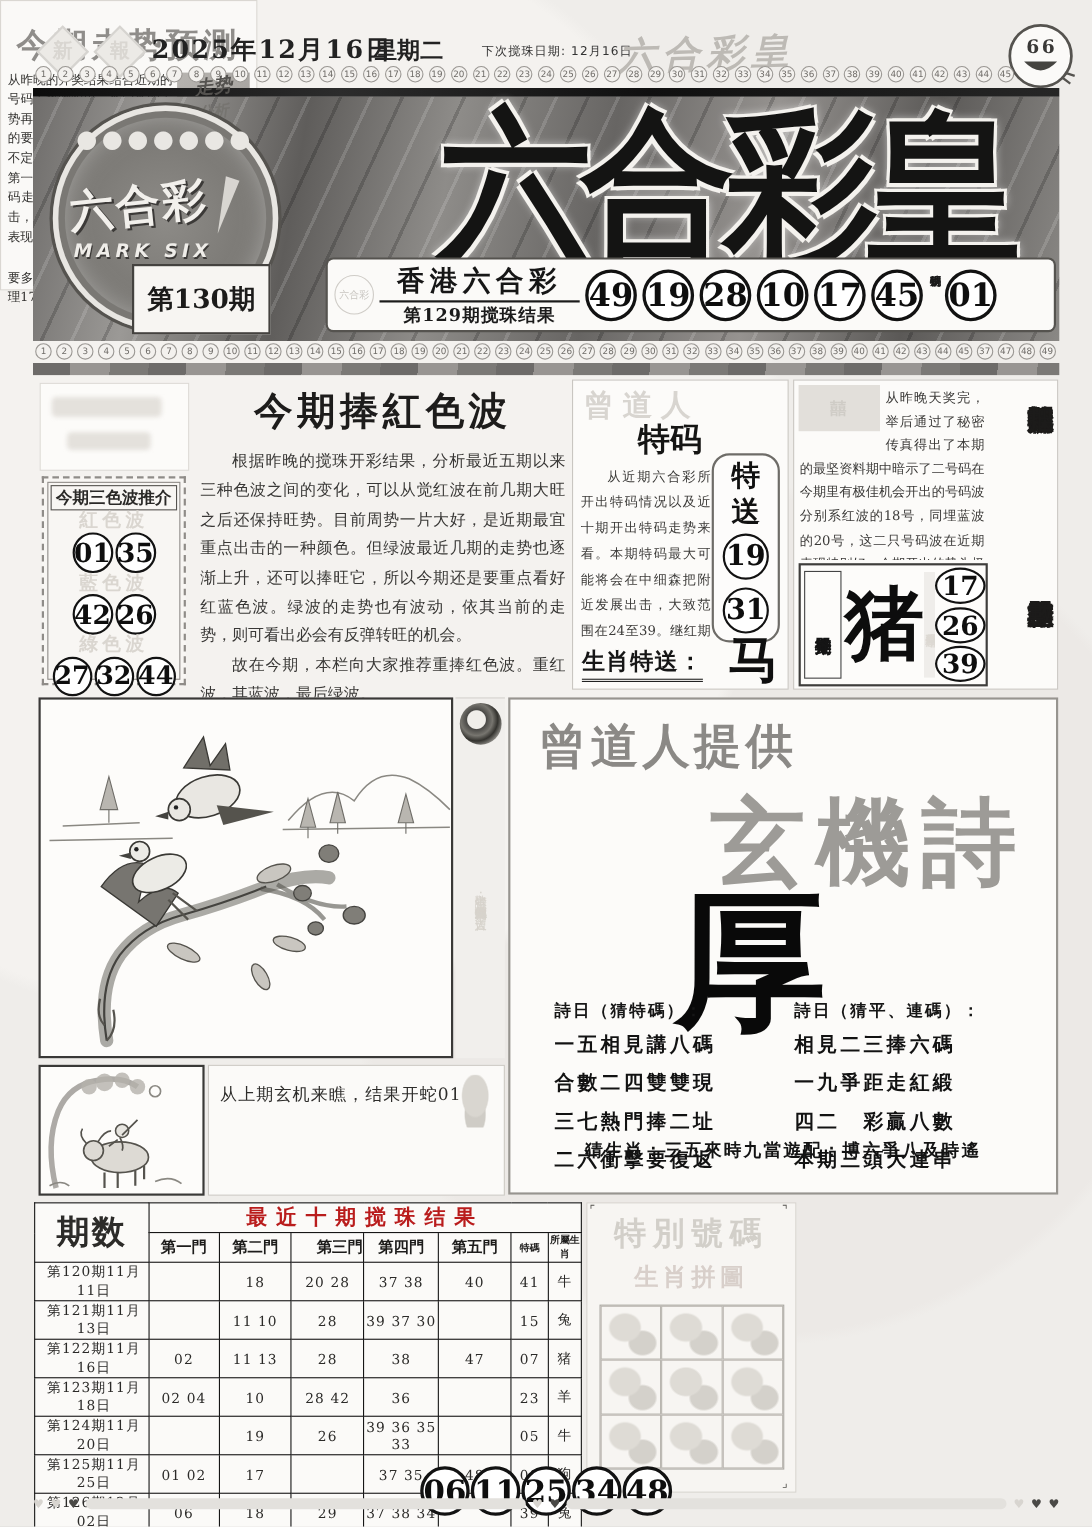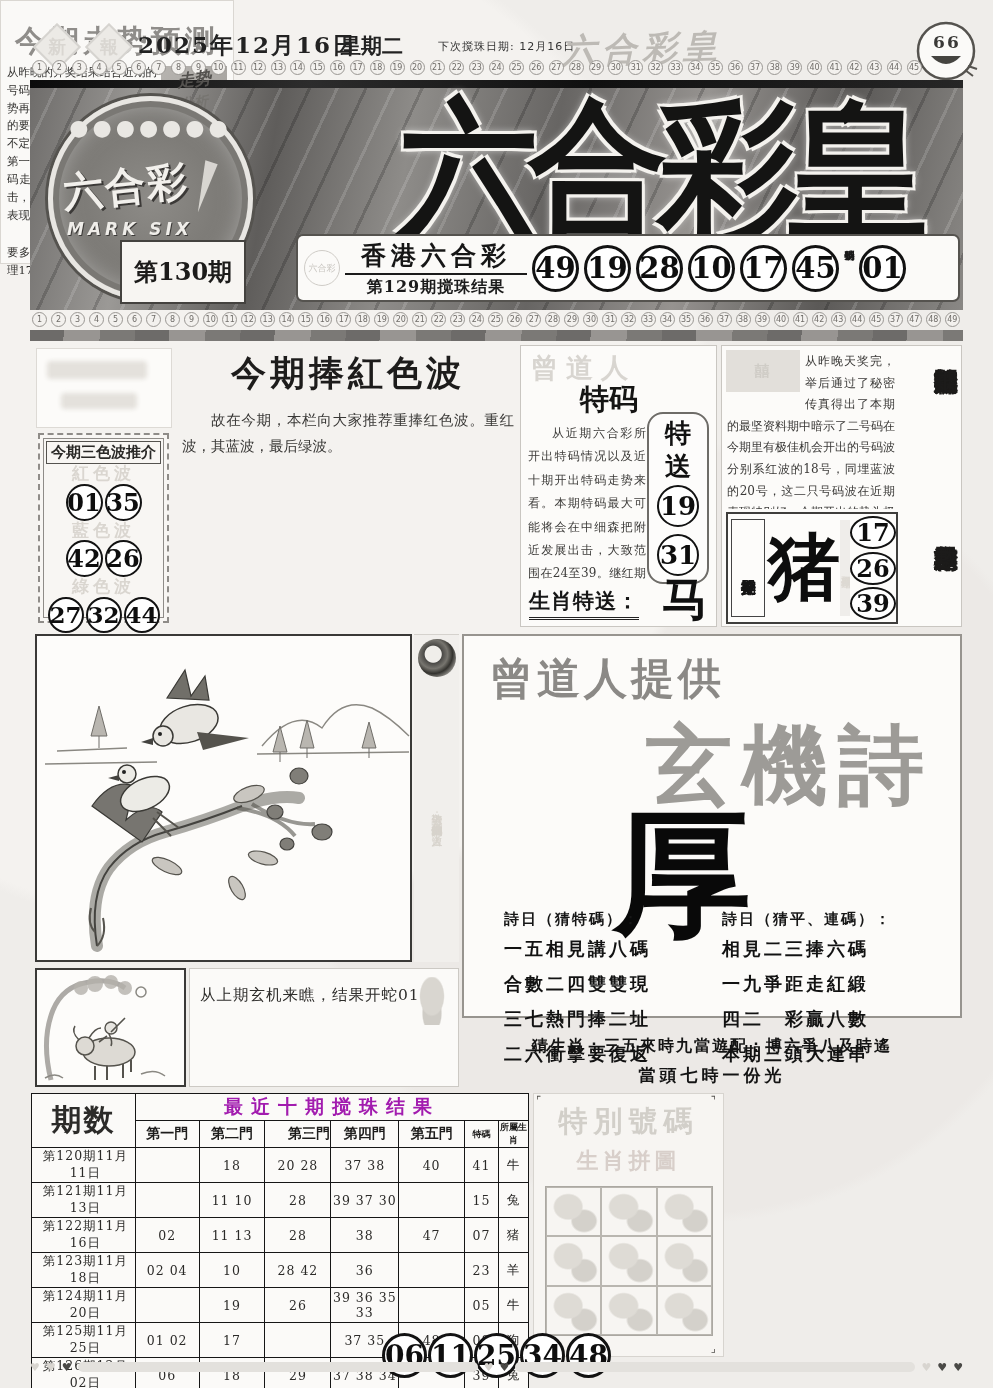--- a/index.html
+++ b/index.html
@@ -91,41 +91,41 @@
   .oe-ghost { width:24px; margin:6px 0; background:#efedea; writing-mode:vertical-rl; text-orientation:upright; font-size:11px; color:#ddd9d3; display:flex; align-items:center; justify-content:center; overflow:hidden; }
   .oe-balls { width:52px; display:flex; flex-direction:column; align-items:center; justify-content:space-evenly; }
   .ball-oval { width:46px; height:33px; border-radius:50%; font-size:24px; border-width:2px; }
 
   
   #bird-box { left:35px; top:634px; width:377px; height:328px; border:2px solid #3a3937; background:#fdfcfa; }
   #side-strip { position:absolute; left:414px; top:634px; width:45px; height:328px; background:#f1efec; border-top:1px solid #d5d2cd; }
   .seal { width:38px; height:38px; margin:4px auto 6px; border-radius:50%; background:radial-gradient(circle at 40% 40%, #f0eeea 25%, #4b4a47 28%, #77756f 45%, #34332f 60%, #8b8984 75%, #454440 88%); }
   .strip-text { writing-mode:vertical-rl; text-orientation:upright; font-size:11px; color:#d7d3cc; margin:0 auto; height:265px; display:block; text-align:center; line-height:1.2; }
 
-  #poem-box { left:462px; top:634px; width:500px; height:384px; border:2px solid #97948f; }
+  #poem-box { left:462px; top:634px; width:500px; height:452px; border:2px solid #97948f; }
   .poem-provider { position:absolute; left:26px; top:14px; font-size:43px; font-weight:bold; color:#8b8986; letter-spacing:4px; }
   .poem-title { position:absolute; right:26px; top:72px; font-size:86px; font-weight:bold; color:#9d9b97; letter-spacing:10px; }
   .poem-big { position:absolute; left:0; right:60px; top:168px; text-align:center; font-size:138px; font-weight:bold; color:#090909; line-height:1; font-family:"DejaVu Serif",serif; }
   .poem-cols { position:absolute; left:40px; right:20px; top:274px; display:flex; }
   .poem-col { flex:1; }
   .poem-heading { font-size:15px; font-weight:bold; color:#161616; margin-bottom:8px; letter-spacing:2px; }
   .poem-line { font-size:18px; font-weight:bold; color:#121212; margin-bottom:11px; letter-spacing:3px; }
   .poem-zline { position:absolute; left:0; right:0; top:400px; text-align:center; font-size:16px; font-weight:bold; color:#141414; letter-spacing:2px; }
   .poem-close { position:absolute; left:0; right:0; top:428px; text-align:center; font-size:17px; font-weight:bold; color:#141414; letter-spacing:4px; }
 
   #buffalo-box { left:35px; top:968px; width:151px; height:119px; border:2px solid #3a3937; background:#fdfcfa; }
   #caption-box { left:189px; top:968px; width:270px; height:119px; border:1px solid #ccc9c4; background:#fbfaf8; }
   .caption-text { margin:16px 10px 0; font-size:15.5px; color:#2e2d2b; font-family:"DejaVu Serif",serif; letter-spacing:1px; }
   .caption-sketch { position:absolute; right:8px; top:8px; width:36px; height:48px; background:radial-gradient(ellipse at 50% 40%, #d9d6d0 0 45%, transparent 50%), radial-gradient(ellipse at 50% 75%, #cfccc6 0 35%, transparent 40%); }
 
   
   #results-table { position:absolute; left:31px; top:1093px; width:498px; height:264px; border-collapse:collapse; background:#fbfaf8; }
   #results-table th, #results-table td { border:1.6px solid #161616; }
   .th-corner { font-size:30px; font-weight:bold; color:#2c2b29; font-family:"DejaVu Serif",serif; letter-spacing:2px; }
-  .th-title { font-size:19px; font-weight:bold; color:#a21caf; font-family:"DejaVu Serif",serif; letter-spacing:8px; height:21px; }
+  .th-title { font-size:19px; font-weight:bold; color:#b91c1c; font-family:"DejaVu Serif",serif; letter-spacing:8px; height:21px; }
   .th-gate { font-size:14px; font-weight:bold; color:#1d1c1b; font-family:"DejaVu Serif",serif; height:19px; }
   .th-tiny { font-size:9px; font-weight:bold; color:#1d1c1b; }
   #results-table td { font-size:12.5px; color:#2b2a28; font-family:"DejaVu Serif",serif; text-align:center; height:22px; letter-spacing:1px; }
   td.period { text-align:left; padding-left:4px; letter-spacing:0; font-size:12.5px; }
 
   
   #puzzle-box { left:533px; top:1093px; width:191px; height:264px; border:1px solid #d7d4cf; background:#f7f5f2; }
   .pz-t1 { text-align:center; font-size:29px; font-weight:bold; color:#d2cfc9; letter-spacing:6px; margin-top:8px; }
   .pz-t2 { text-align:center; font-size:22px; font-weight:bold; color:#d8cfca; letter-spacing:4px; margin-top:4px; }
   .pz-grid { position:absolute; left:11px; top:92px; width:168px; height:150px; display:grid; grid-template-columns:repeat(3,1fr); grid-template-rows:repeat(3,1fr); border:1px solid #aba8a2; }
@@ -331,20 +331,21 @@
             <span class="num-circle ball-xs">27</span>
             <span class="num-circle ball-xs">32</span>
             <span class="num-circle ball-xs">44</span>
           </div>
         </div>
     </div>
   </div>
 
   <div id="main-article">
     <h2>今期捧紅色波</h2>
+    <p>根据昨晚的搅珠开彩结果，分析最近五期以来三种色波之间的变化，可以从觉红波在前几期大旺之后还保持旺势。目前周势一片大好，是近期最宜重点出击的一种颜色。但绿波最近几期的走势也逐渐上升，还可以捧旺它，所以今期还是要重点看好红蓝色波。绿波的走势也有波动，依其当前的走势，则可看出必会有反弹转旺的机会。</p>
     <p>故在今期，本栏向大家推荐重捧红色波。重红波，其蓝波，最后绿波。</p>
   </div>
 
   <div id="tema-box" class="wbox">
     <div class="tema-watermark">曾道人</div>
     <div class="tema-title serif">特码</div>
     <div class="tema-body">从近期六合彩所开出特码情况以及近十期开出特码走势来看。本期特码最大可能将会在中细森把附近发展出击，大致范围在24至39。继红期中以简单搜出概率较大。经绿两色波为普遍项。</div>
     <div class="tesong-box">
       <span class="tesong-char serif">特</span>
       <span class="tesong-char serif">送</span>
@@ -450,21 +451,20 @@
         <div class="poem-heading">詩日（猜平、連碼）：</div>
         <div>
             <div class="poem-line">相見二三捧六碼</div>
             <div class="poem-line">一九爭距走紅緞</div>
             <div class="poem-line">四二　彩贏八數</div>
             <div class="poem-line">本期三頭大連串</div>
           </div>
       </div>
     </div>
     <div class="poem-zline">猜生肖：三五來時九當遊配：博六爭八及時遙</div>
-    <div class="poem-close">當頭七時一份光</div>
   </div>
 
   <div id="buffalo-box" class="wbox">
     <svg width="147" height="115" viewBox="0 0 147 115">
       <path d="M14 110 Q4 70 16 40 Q26 16 52 12 Q74 8 88 18" fill="none" stroke="#8a8882" stroke-width="5" opacity=".7"></path>
       <g fill="#b5b2ac" opacity=".8">
         <circle cx="58" cy="14" r="8"></circle>
           <circle cx="74" cy="12" r="7"></circle>
           <circle cx="88" cy="18" r="7"></circle>
           <circle cx="44" cy="18" r="7"></circle>

